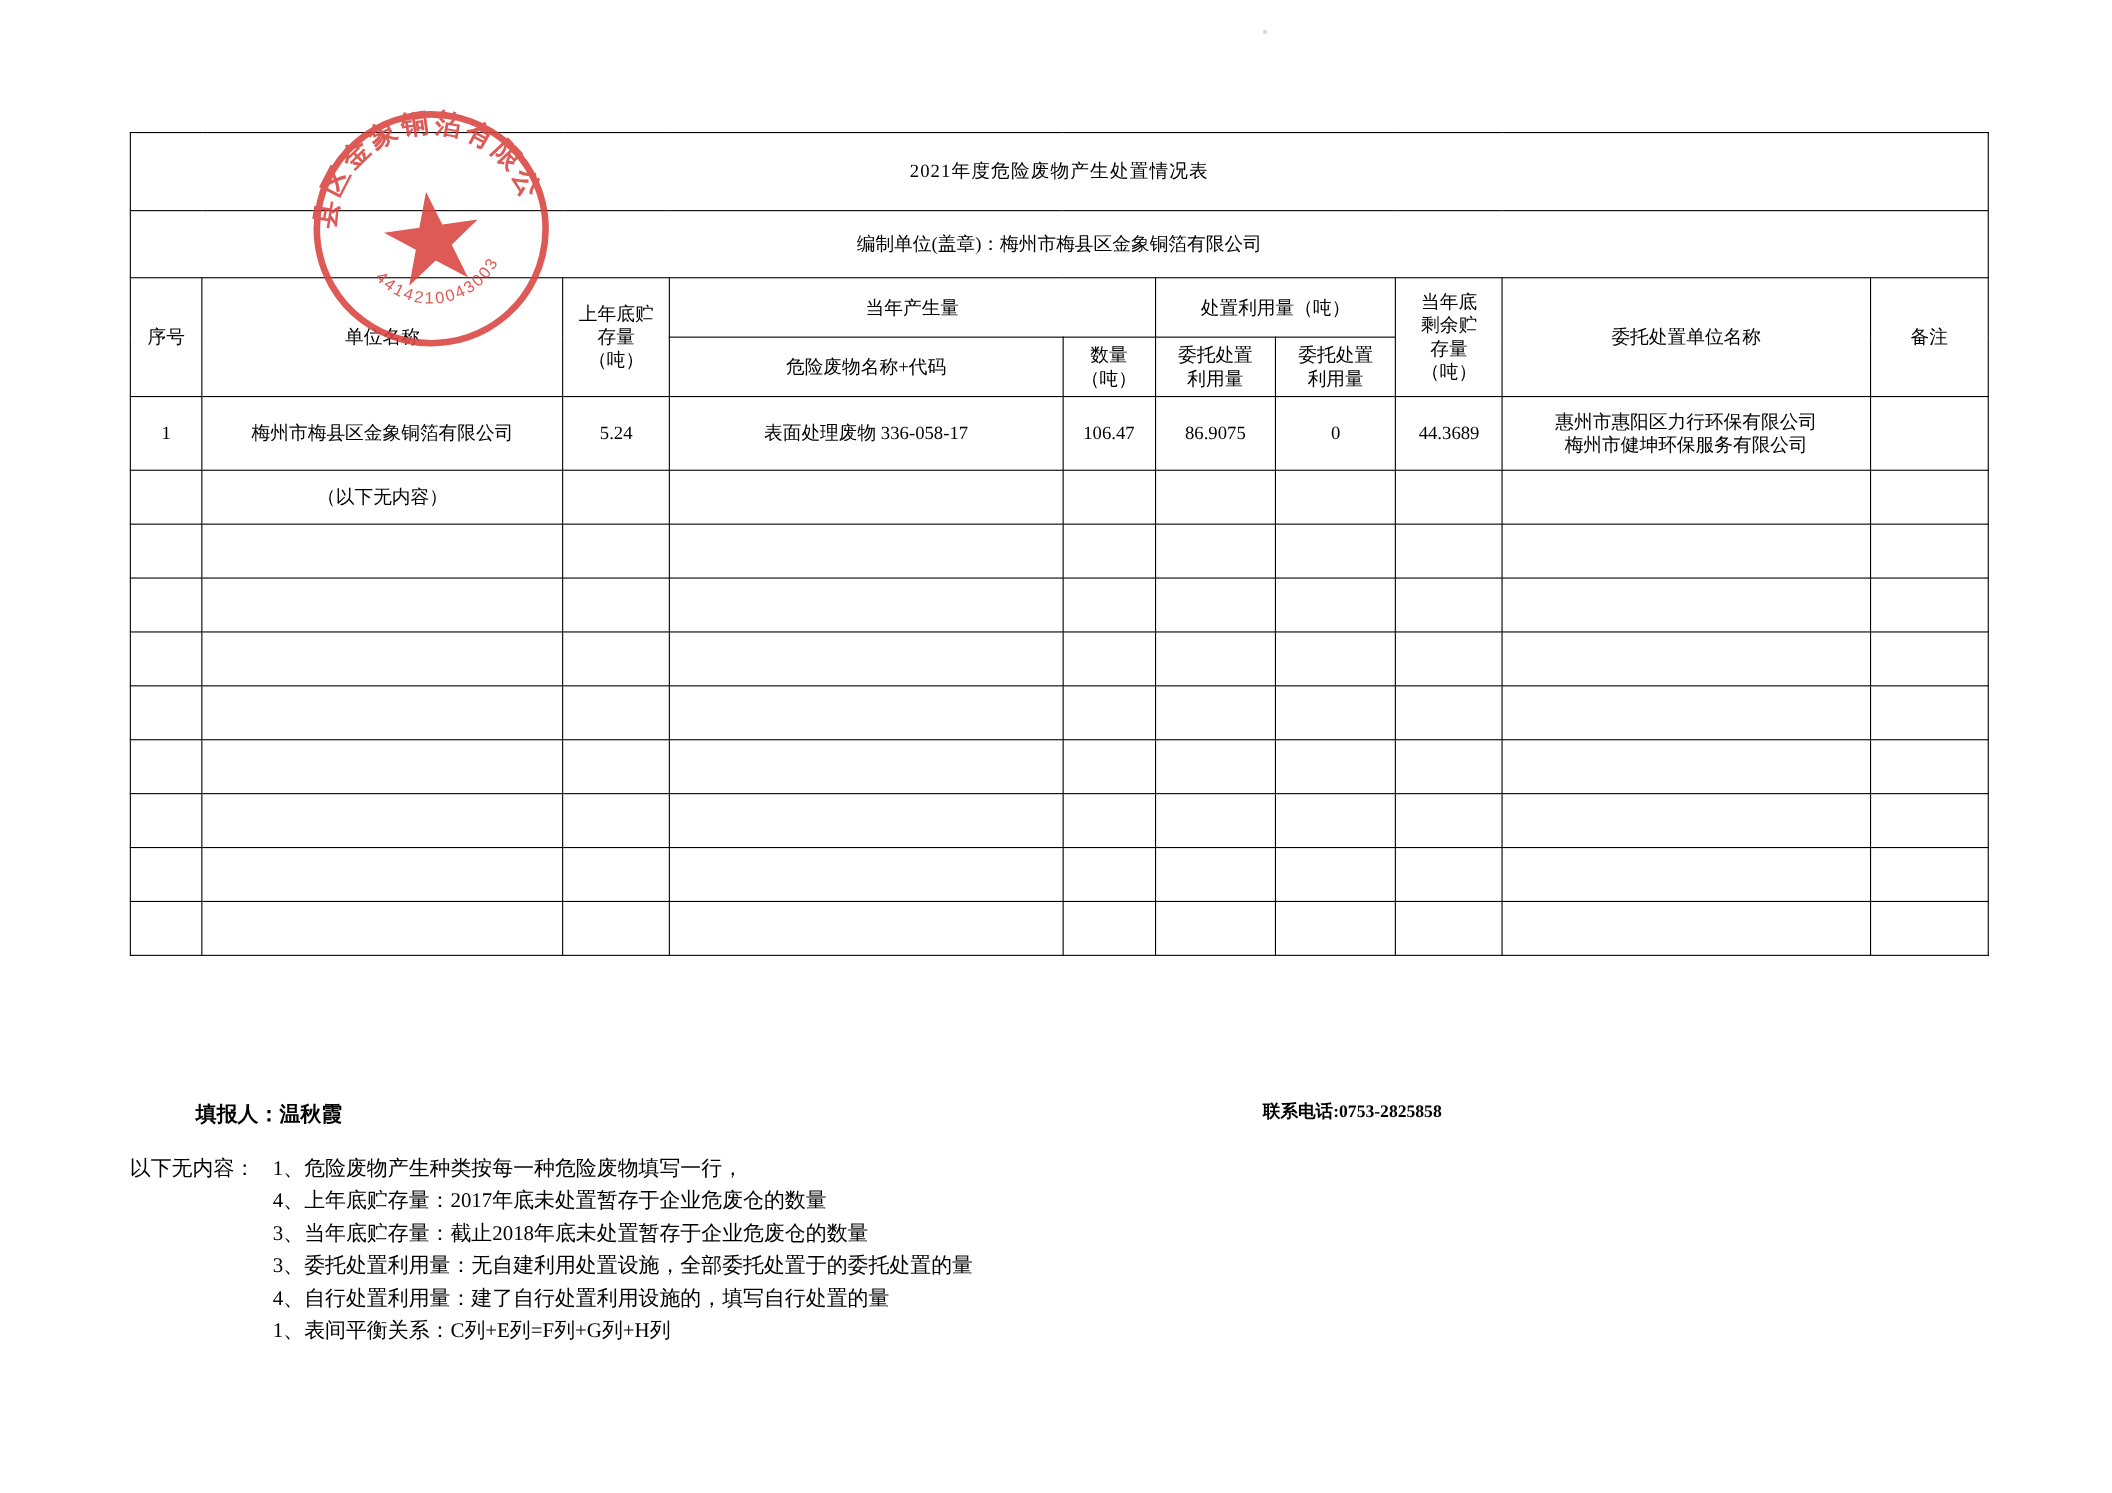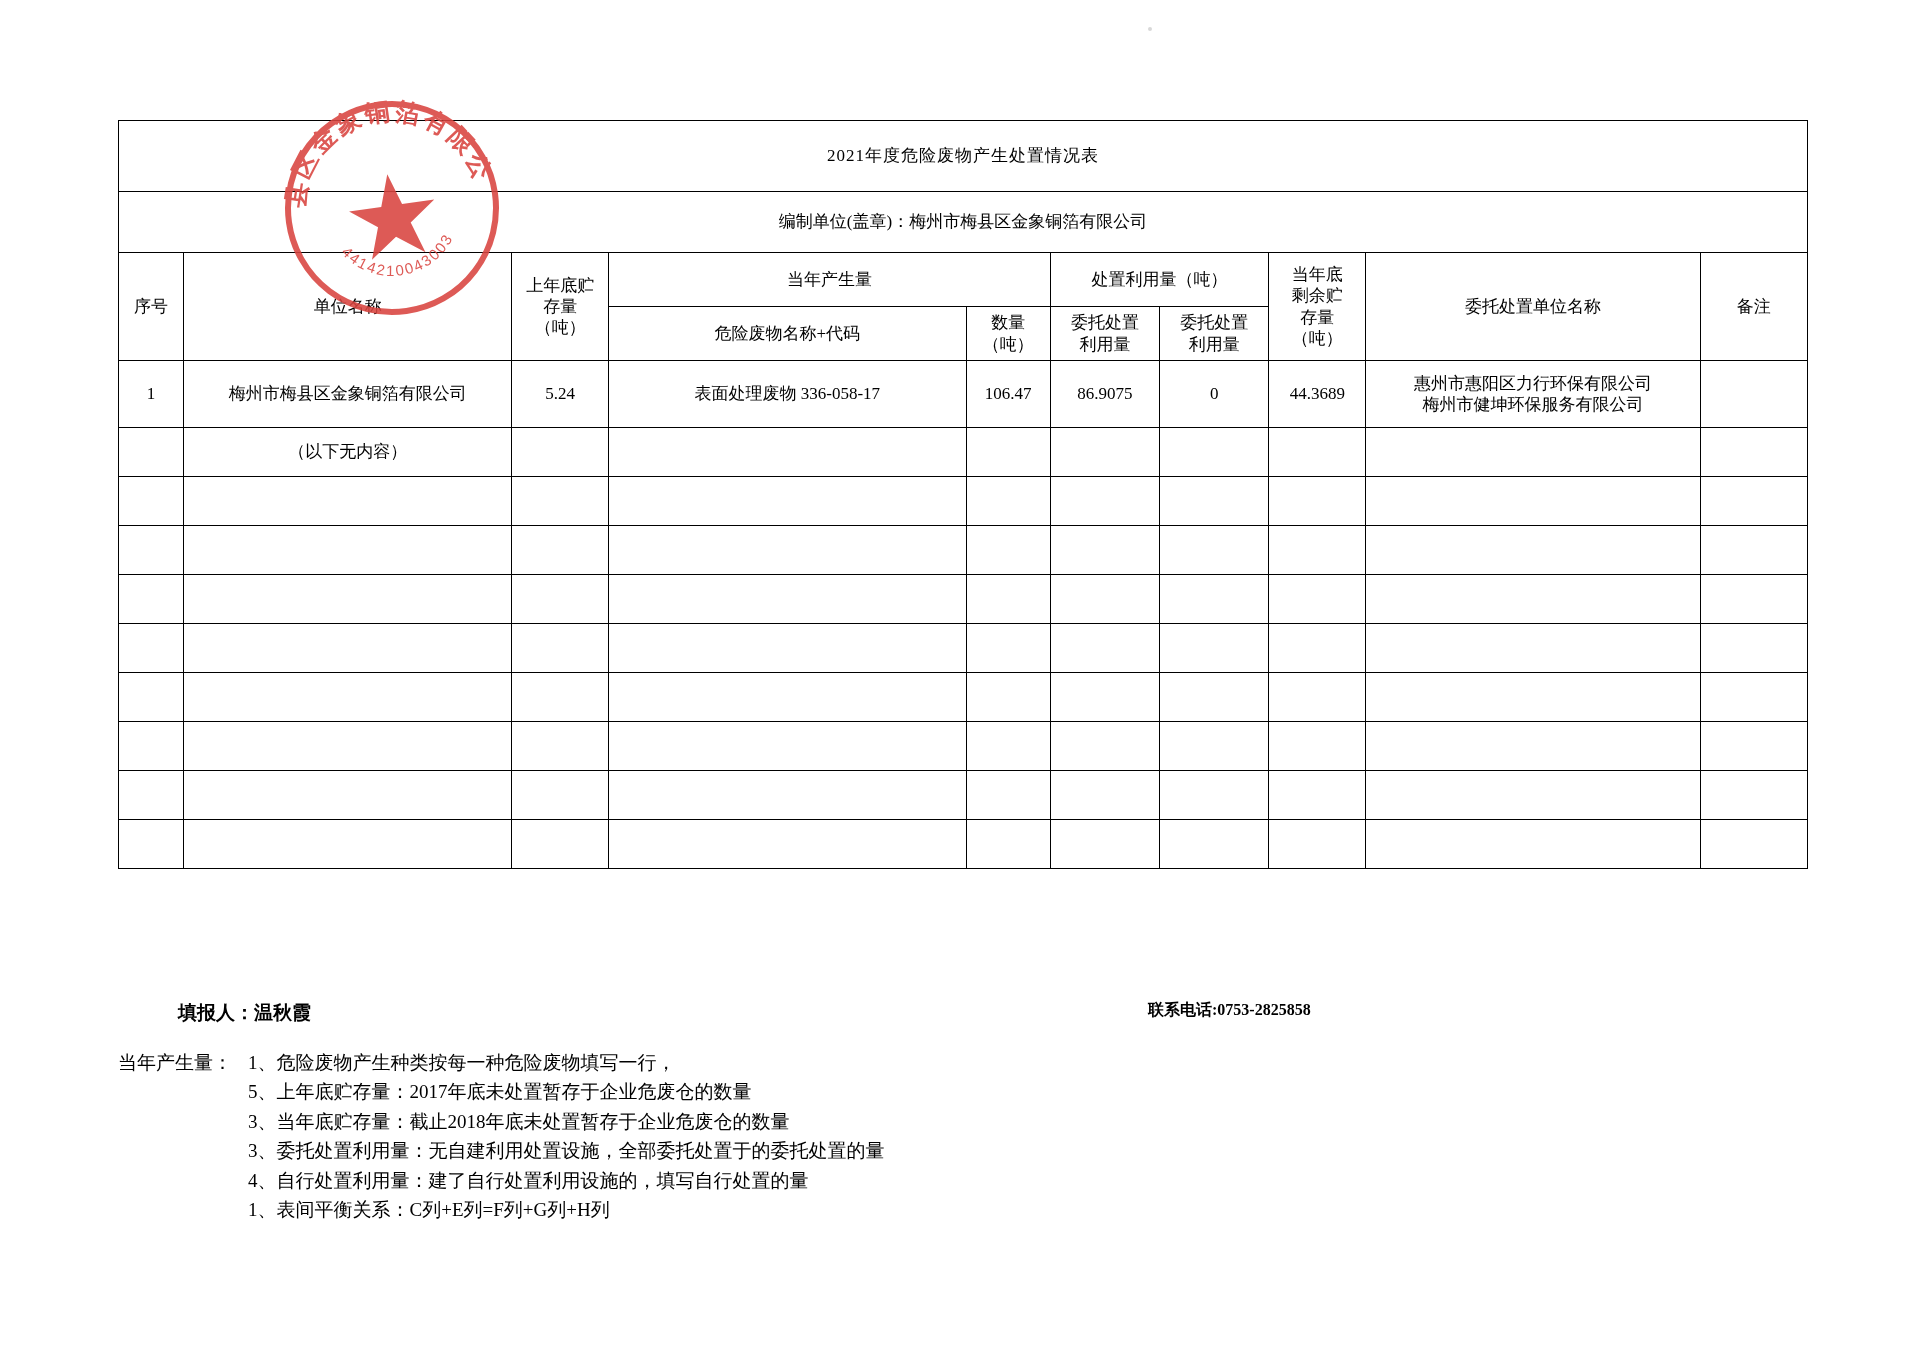--- a/index.html
+++ b/index.html
@@ -357,23 +357,23 @@
     </svg>
   </div>
 
   <div class="footer">
     <div class="footer-line1">
       <span class="reporter">填报人：温秋霞</span>
       <span class="phone">联系电话:0753-2825858</span>
     </div>
     <div class="notes">
       <div>
-        <span class="lead">当年产生量：</span><span class="note-first">1、危险废物产生种类按每一种危险废物填写一行，</span>
+        <span class="lead">以下无内容：</span><span class="note-first">1、危险废物产生种类按每一种危险废物填写一行，</span>
       </div>
-      <div class="note-rest">5、上年底贮存量：2017年底未处置暂存于企业危废仓的数量</div>
+      <div class="note-rest">4、上年底贮存量：2017年底未处置暂存于企业危废仓的数量</div>
       <div class="note-rest">3、当年底贮存量：截止2018年底未处置暂存于企业危废仓的数量</div>
       <div class="note-rest">3、委托处置利用量：无自建利用处置设施，全部委托处置于的委托处置的量</div>
       <div class="note-rest">4、自行处置利用量：建了自行处置利用设施的，填写自行处置的量</div>
       <div class="note-rest">1、表间平衡关系：C列+E列=F列+G列+H列</div>
     </div>
   </div>
 
 </div>
 
 </body></html>

